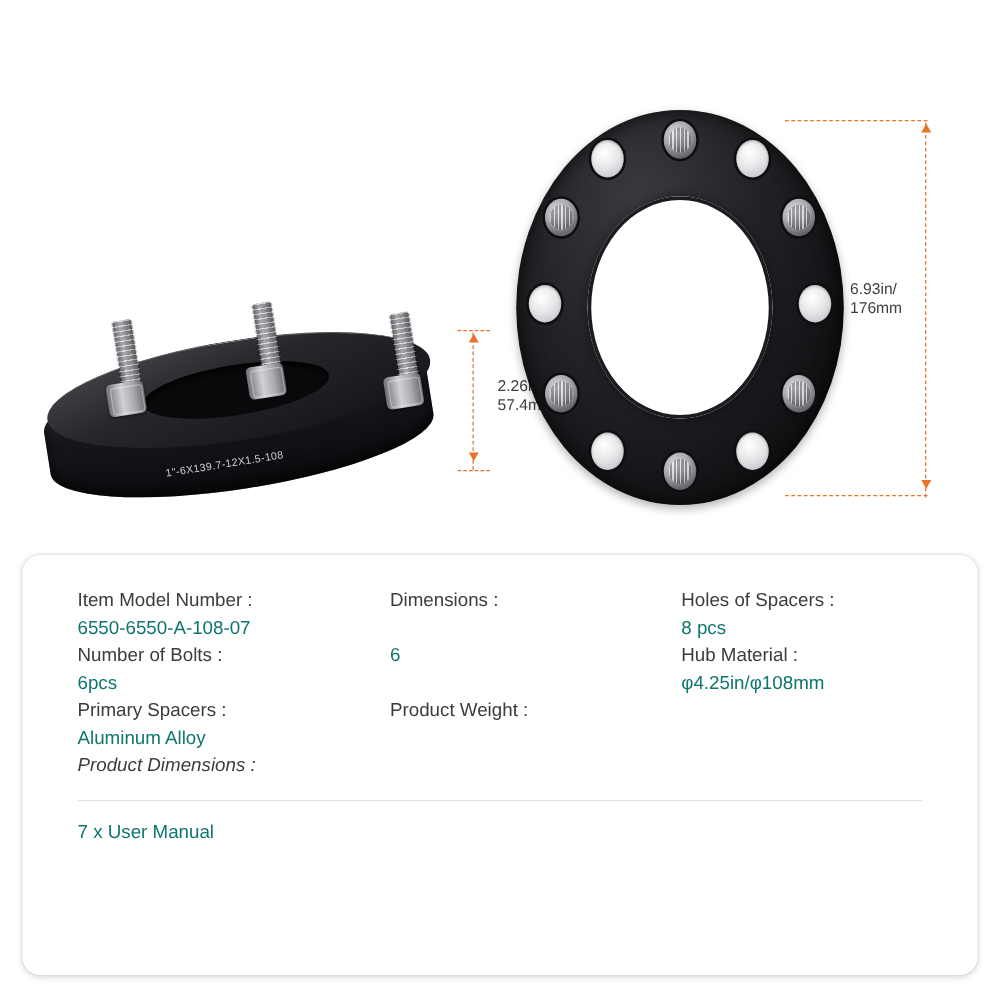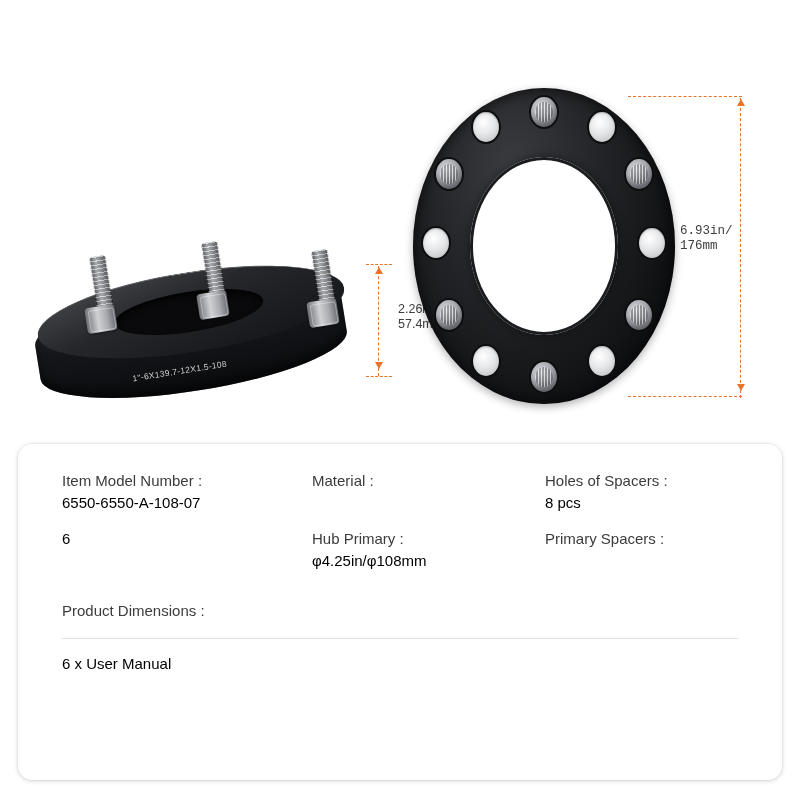--- a/index.html
+++ b/index.html
@@ -168,51 +168,50 @@
   #thk-wrap .a-dn { left: 16.5px; top: 104px; }
   #thk-label { left: 40px; top: 44px; }
 
   
   #dia-wrap { position: absolute; left: 600px; top: 88px; width: 190px; height: 320px; }
   #dia-wrap .dashed-v { left: 140px; top: 10px; height: 300px; }
   #dia-wrap .cap-top { position: absolute; left: 28px; top: 8px; width: 114px; border-top: 1.5px dashed #e8732a; }
   #dia-wrap .cap-bot { position: absolute; left: 28px; top: 308px; width: 114px; border-top: 1.5px dashed #e8732a; }
   #dia-wrap .a-up { left: 136.5px; top: 11px; }
   #dia-wrap .a-dn { left: 136.5px; top: 296px; }
-  #dia-label { left: 80px; top: 136px; font-family: Liberation Mono, monospace; }
+  #dia-label { left: 80px; top: 136px; }
 
   
   #spec-card {
     position: absolute;
     left: 18px; top: 444px;
     width: 764px; height: 336px;
     background: #ffffff;
     border-radius: 14px;
     box-shadow: 0 1px 5px rgba(0,0,0,.16), 0 0 0 1px rgba(0,0,0,.04);
     padding: 26px 44px 0 44px;
   }
   .spec-grid {
     display: grid;
     grid-template-columns: 250px 233px auto;
-    row-gap: 14px;
   }
   .spec-item { }
   .spec-label {
     color: #3c3c3c;
     font-size: 15px;
     line-height: 22px;
     white-space: nowrap;
   }
   .spec-value {
-    color: #000000;
+    color: #0f766e;
     font-size: 15px;
     line-height: 22px;
     white-space: nowrap;
   }
-  .spec-wide { grid-column: 1 / span 3; }
+  .spec-wide { grid-column: 1 / span 3; font-style: italic; }
   .divider {
     margin: 16px 0 14px 0;
     height: 1px;
     background: #e2e2e2;
   }
 </style>
 </head>
 <body>
 
 <div id="product-area">
@@ -277,45 +276,51 @@
 </div>
 
 <div id="spec-card">
   <div class="spec-grid">
 
     <div class="spec-item">
       <div class="spec-label">Item Model Number :</div>
       <div class="spec-value">6550-6550-A-108-07</div>
     </div>
     <div class="spec-item">
-      <div class="spec-label">Material :</div>
+      <div class="spec-label">Dimensions :</div>
     </div>
     <div class="spec-item">
       <div class="spec-label">Holes of Spacers :</div>
       <div class="spec-value">8 pcs</div>
     </div>
 
     <div class="spec-item">
+      <div class="spec-label">Number of Bolts :</div>
+      <div class="spec-value">6pcs</div>
+    </div>
+    <div class="spec-item">
       <div class="spec-value">6</div>
     </div>
     <div class="spec-item">
-      <div class="spec-label">Hub Primary :</div>
+      <div class="spec-label">Hub Material :</div>
       <div class="spec-value">φ4.25in/φ108mm</div>
     </div>
 
     <div class="spec-item">
       <div class="spec-label">Primary Spacers :</div>
-    </div>
-    <div class="spec-item">
+      <div class="spec-value">Aluminum Alloy</div>
+    </div>
+    <div class="spec-item">
+      <div class="spec-label">Product Weight :</div>
     </div>
     <div class="spec-item"></div>
 
     <div class="spec-item spec-wide">
       <div class="spec-label">Product Dimensions :</div>
     </div>
   </div>
 
   <div class="divider"></div>
 
   <div class="spec-item">
-    <div class="spec-value">6 x User Manual</div>
+    <div class="spec-value">7 x User Manual</div>
   </div>
 </div>
 
 </body></html>

